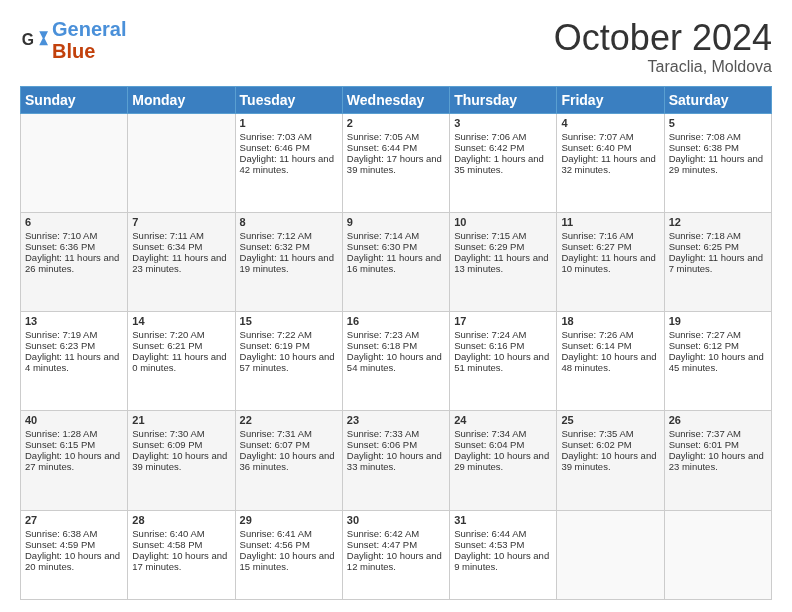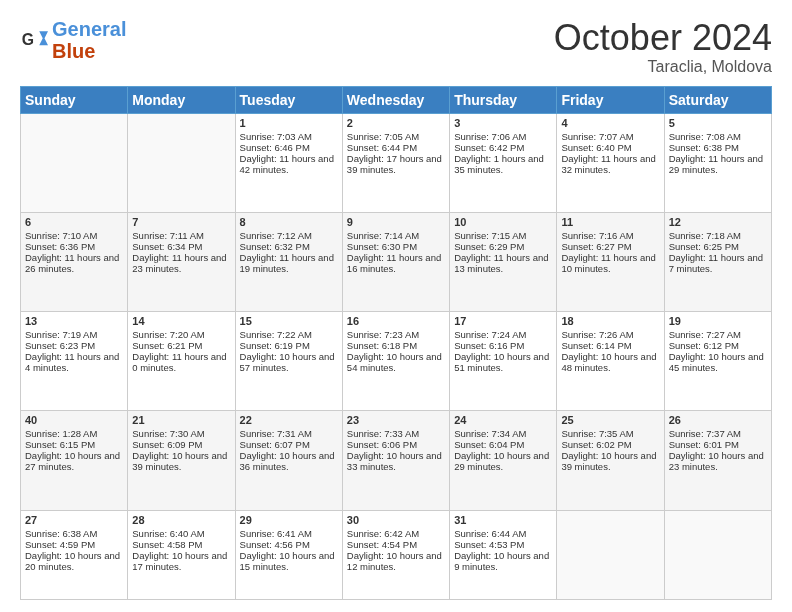--- a/index.html
+++ b/index.html
@@ -313,21 +313,21 @@
           </td>
           <td>
             <span class="day-num">29</span>
             <div>Sunrise: 6:41 AM</div>
             <div>Sunset: 4:56 PM</div>
             <div>Daylight: 10 hours and 15 minutes.</div>
           </td>
           <td>
             <span class="day-num">30</span>
             <div>Sunrise: 6:42 AM</div>
-            <div>Sunset: 4:54 PM</div>
+            <div>Sunset: 4:47 PM</div>
             <div>Daylight: 10 hours and 12 minutes.</div>
           </td>
           <td>
             <span class="day-num">31</span>
             <div>Sunrise: 6:44 AM</div>
             <div>Sunset: 4:53 PM</div>
             <div>Daylight: 10 hours and 9 minutes.</div>
           </td>
           <td class="empty"></td>
           <td class="empty"></td>

